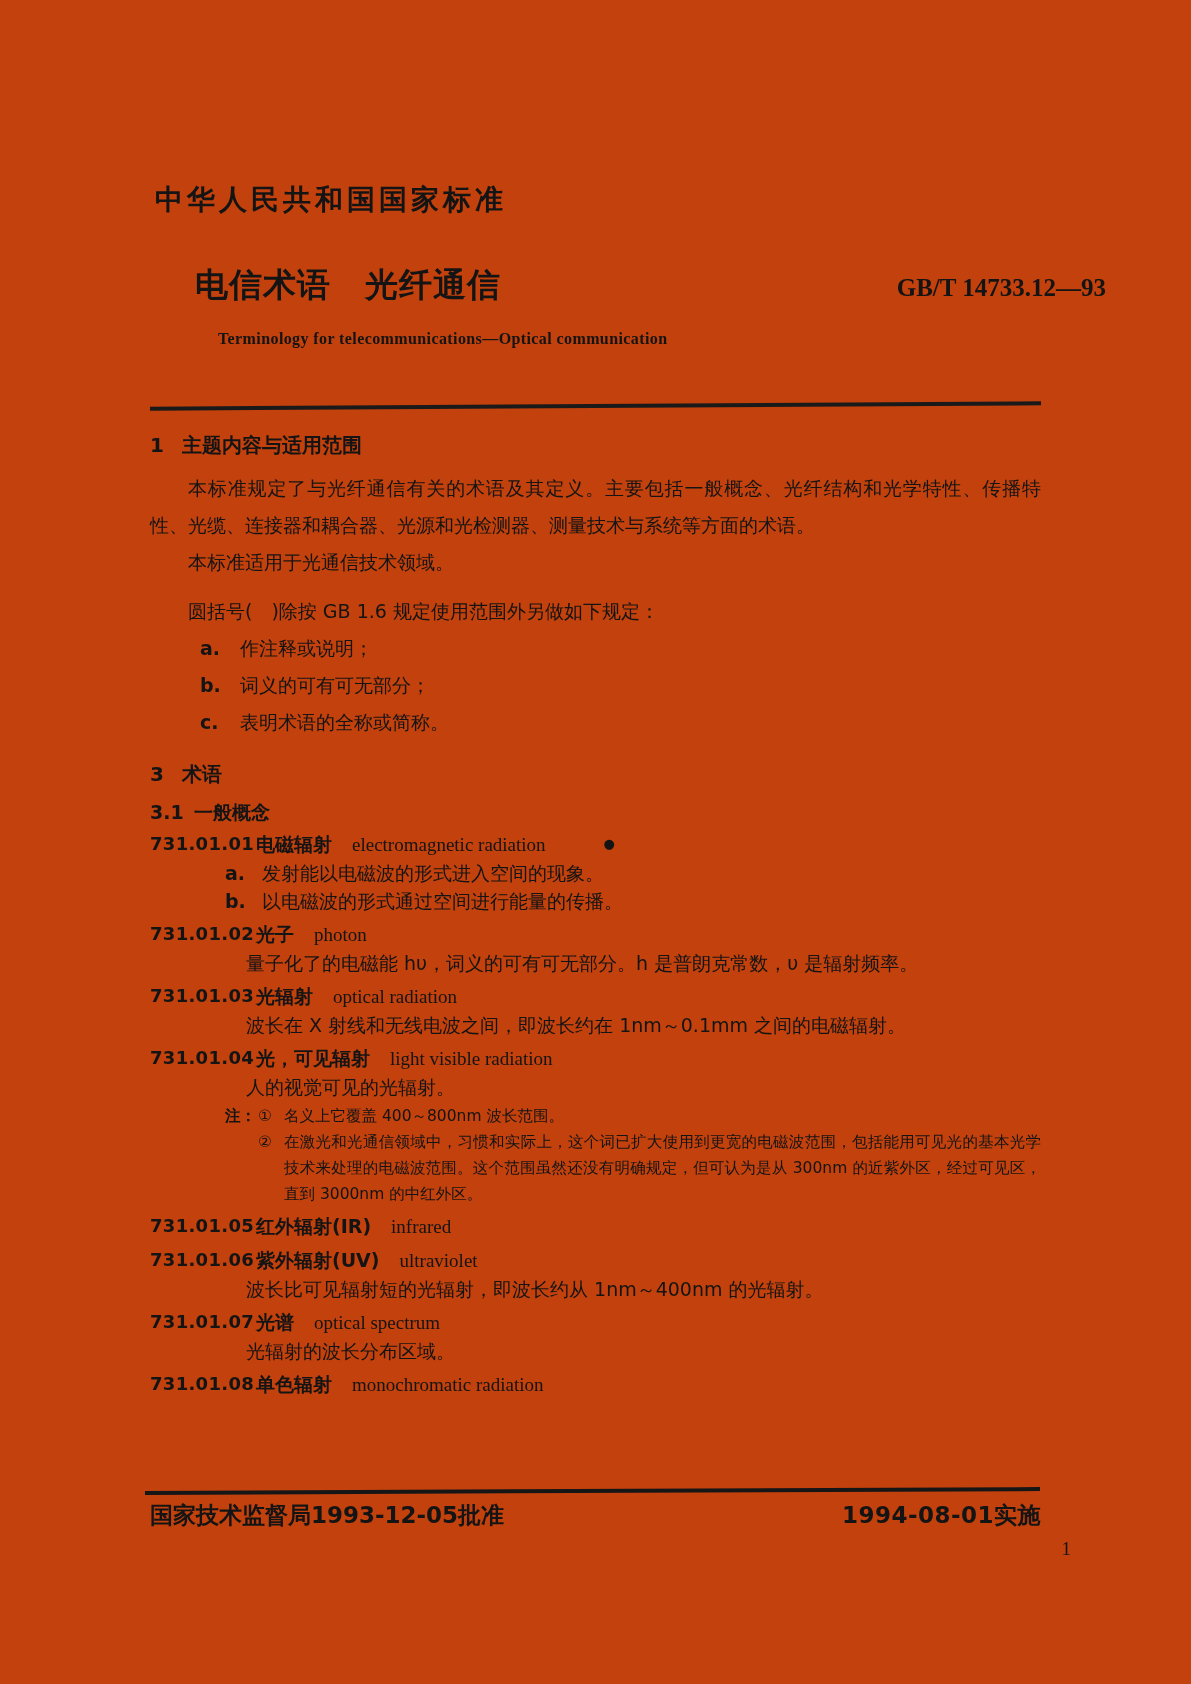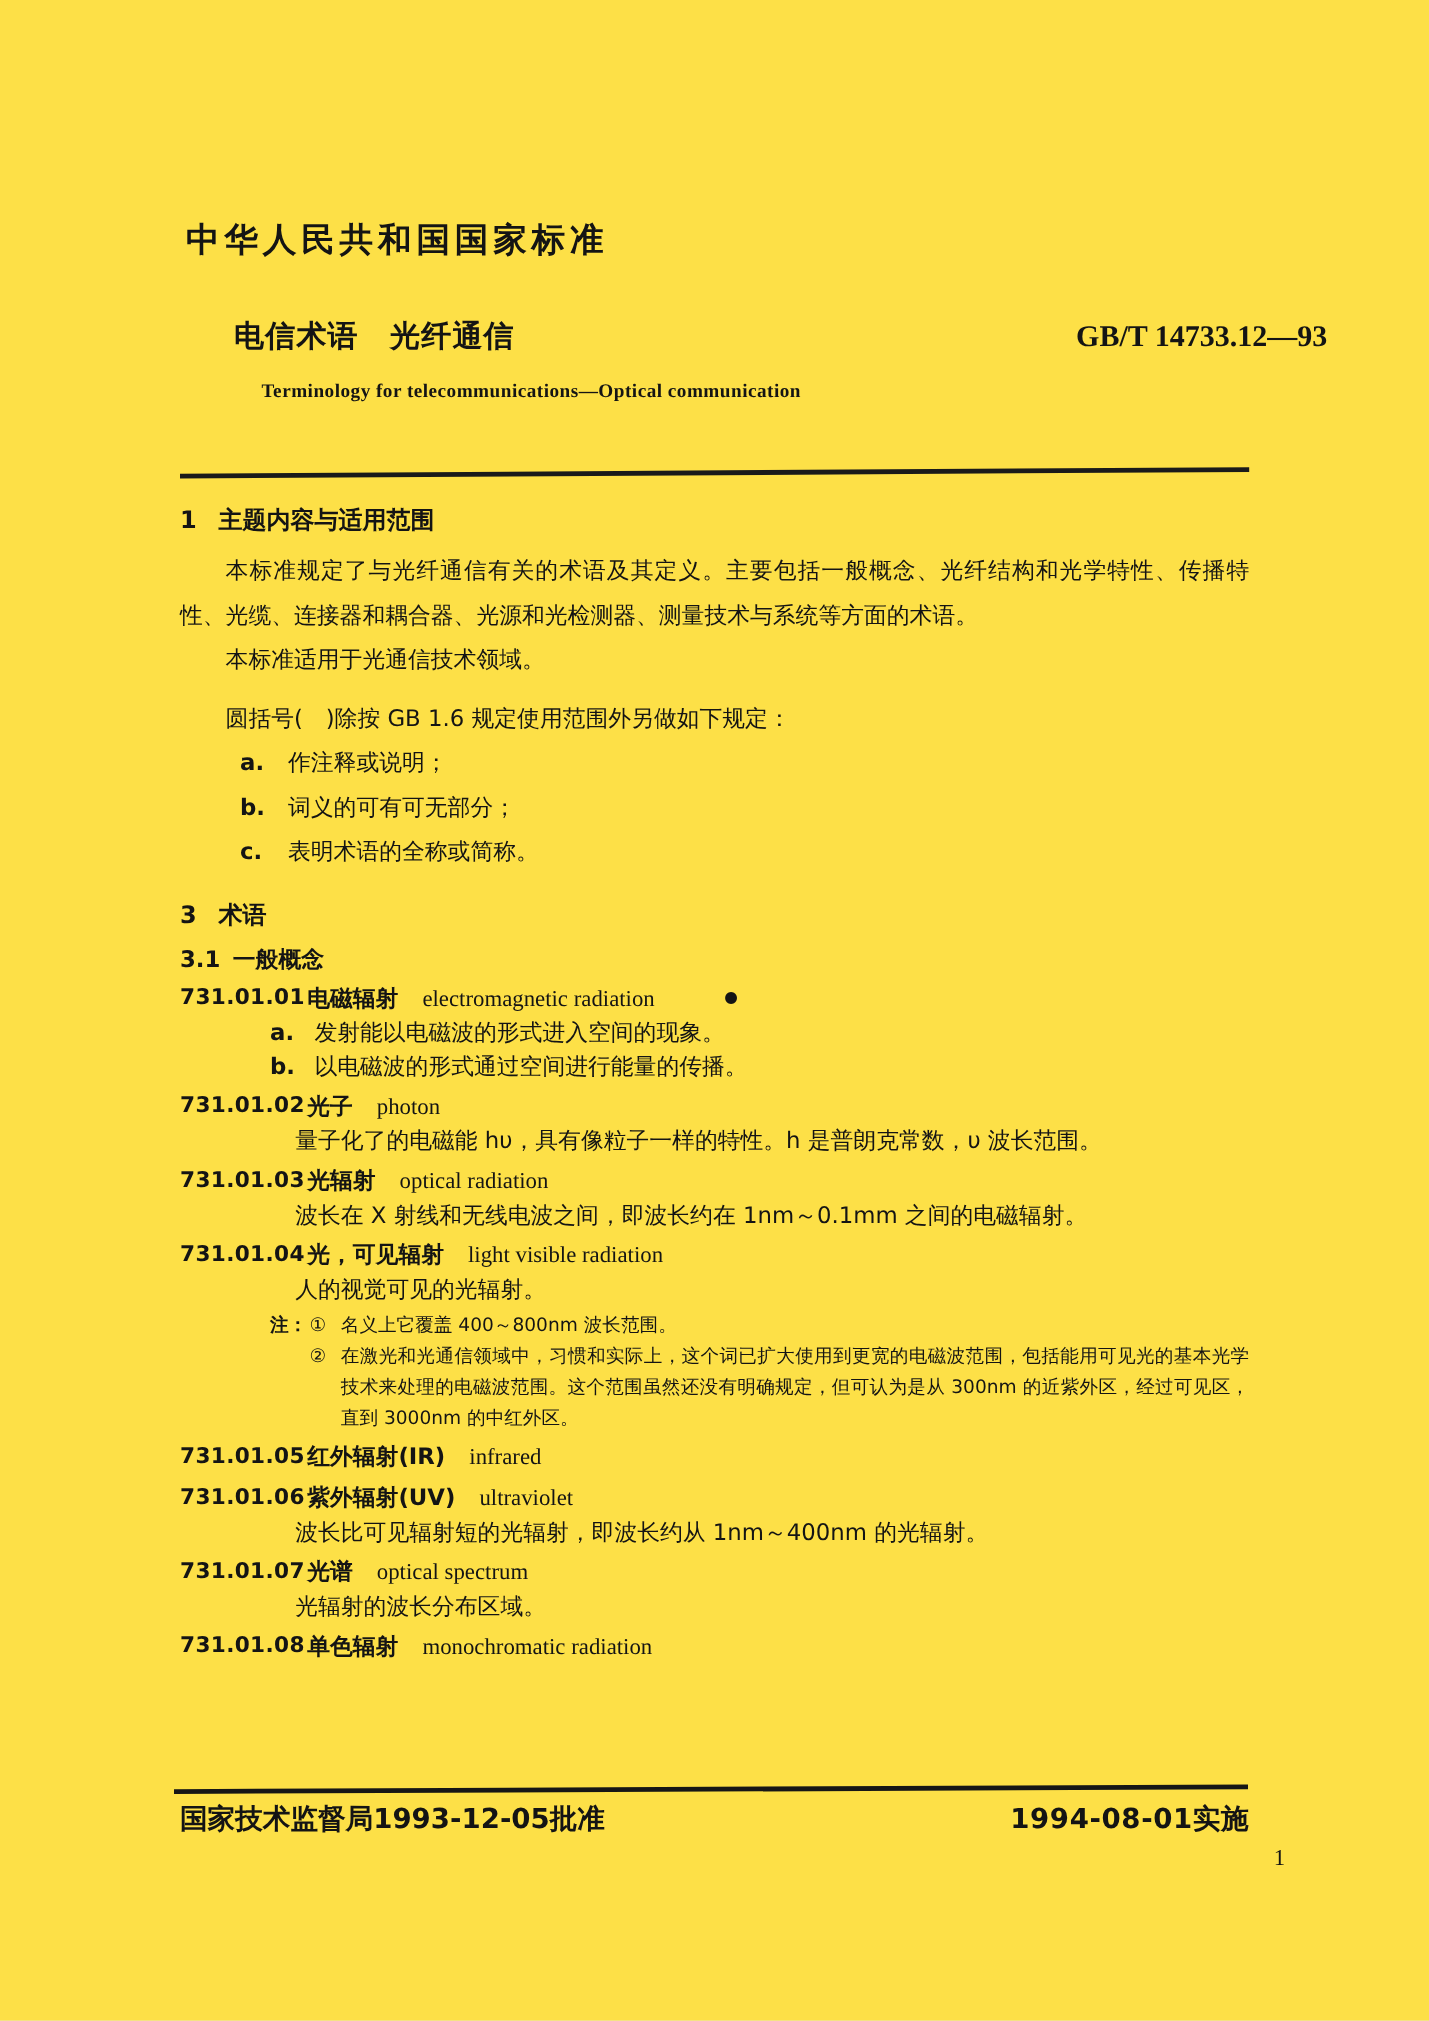--- a/index.html
+++ b/index.html
@@ -1,38 +1,38 @@
 <!DOCTYPE html>
 <html><head>
 <meta charset="utf-8">
 <style>
   html,body{margin:0;padding:0;background:#e8e8e6;}
   .page{
     position:relative;
     width:1191px;height:1684px;
     margin:0 auto;
-    background:#fde047;
+    background:#c2410c;
     color:#141414;
     font-family:"DejaVu Sans",sans-serif;
     overflow:hidden;
     box-sizing:border-box;
   }
   .content{margin:0 150px;width:891px;}
 
   
   .std-header{
     padding-top:181px;
     margin-left:155px;
     font-size:28px;font-weight:bold;letter-spacing:4px;
     white-space:nowrap;
   }
   .title-row{display:flex;align-items:baseline;margin-top:44px;}
   .title-cn{
     margin-left:195px;
-    font-size:25px;font-weight:bold;letter-spacing:1px;
+    font-size:33px;font-weight:bold;letter-spacing:1px;
     white-space:nowrap;
   }
   .std-no{
     margin-left:auto;margin-right:85px;
     font-size:25px;font-weight:bold;
     font-family:"Liberation Serif",serif;
     white-space:nowrap;
   }
   .title-en{
     margin-left:68px;margin-top:22px;
@@ -162,21 +162,21 @@
           </div>
         </div>
       </div>
 
       <div class="term-entry">
         <div class="term-code">731.01.02</div>
         <div class="term-body">
           <div class="term-line">
             <span class="cn">光子</span><span class="en">photon</span>
           </div>
-          <div class="def">量子化了的电磁能 hυ，具有像粒子一样的特性。h 是普朗克常数，υ 波长范围。</div>
+          <div class="def">量子化了的电磁能 hυ，词义的可有可无部分。h 是普朗克常数，υ 是辐射频率。</div>
         </div>
       </div>
 
       <div class="term-entry">
         <div class="term-code">731.01.03</div>
         <div class="term-body">
           <div class="term-line">
             <span class="cn">光辐射</span><span class="en">optical radiation</span>
           </div>
           <div class="def">波长在 X 射线和无线电波之间，即波长约在 1nm～0.1mm 之间的电磁辐射。</div>

